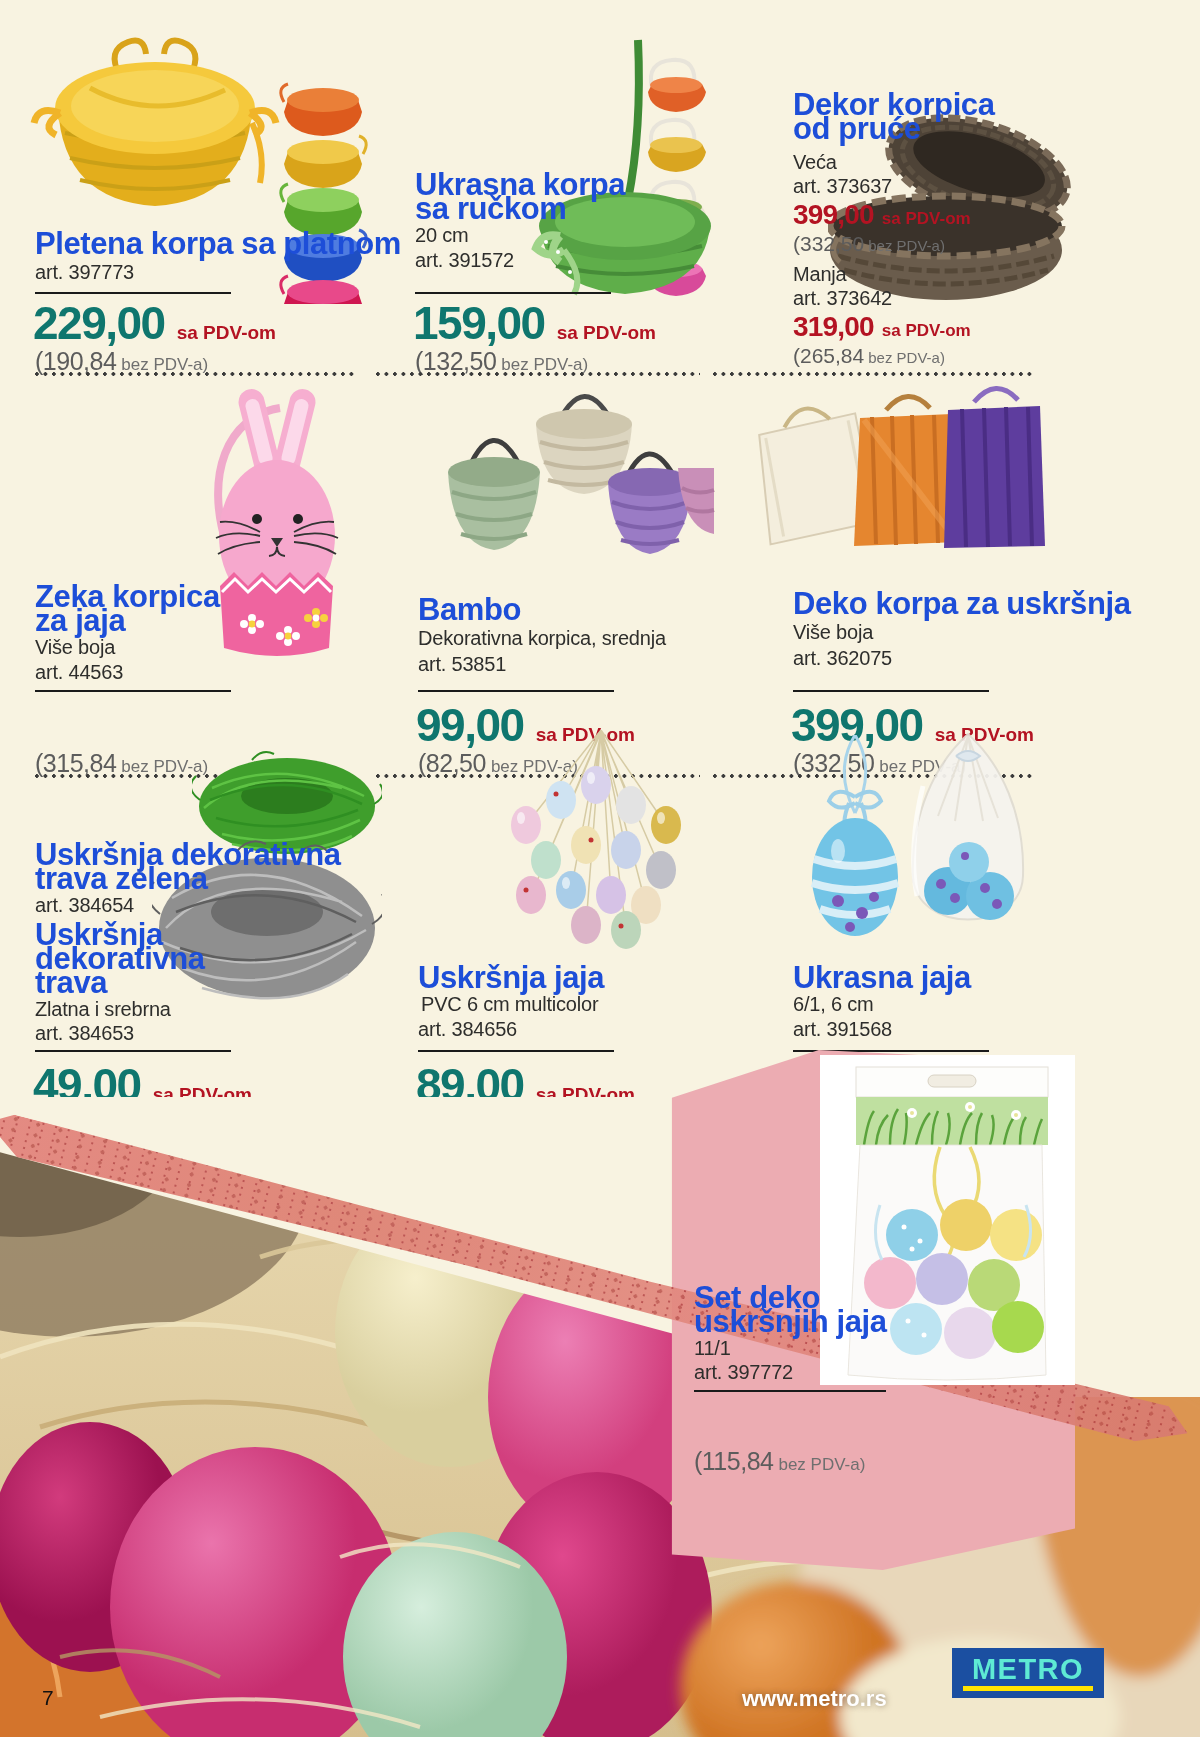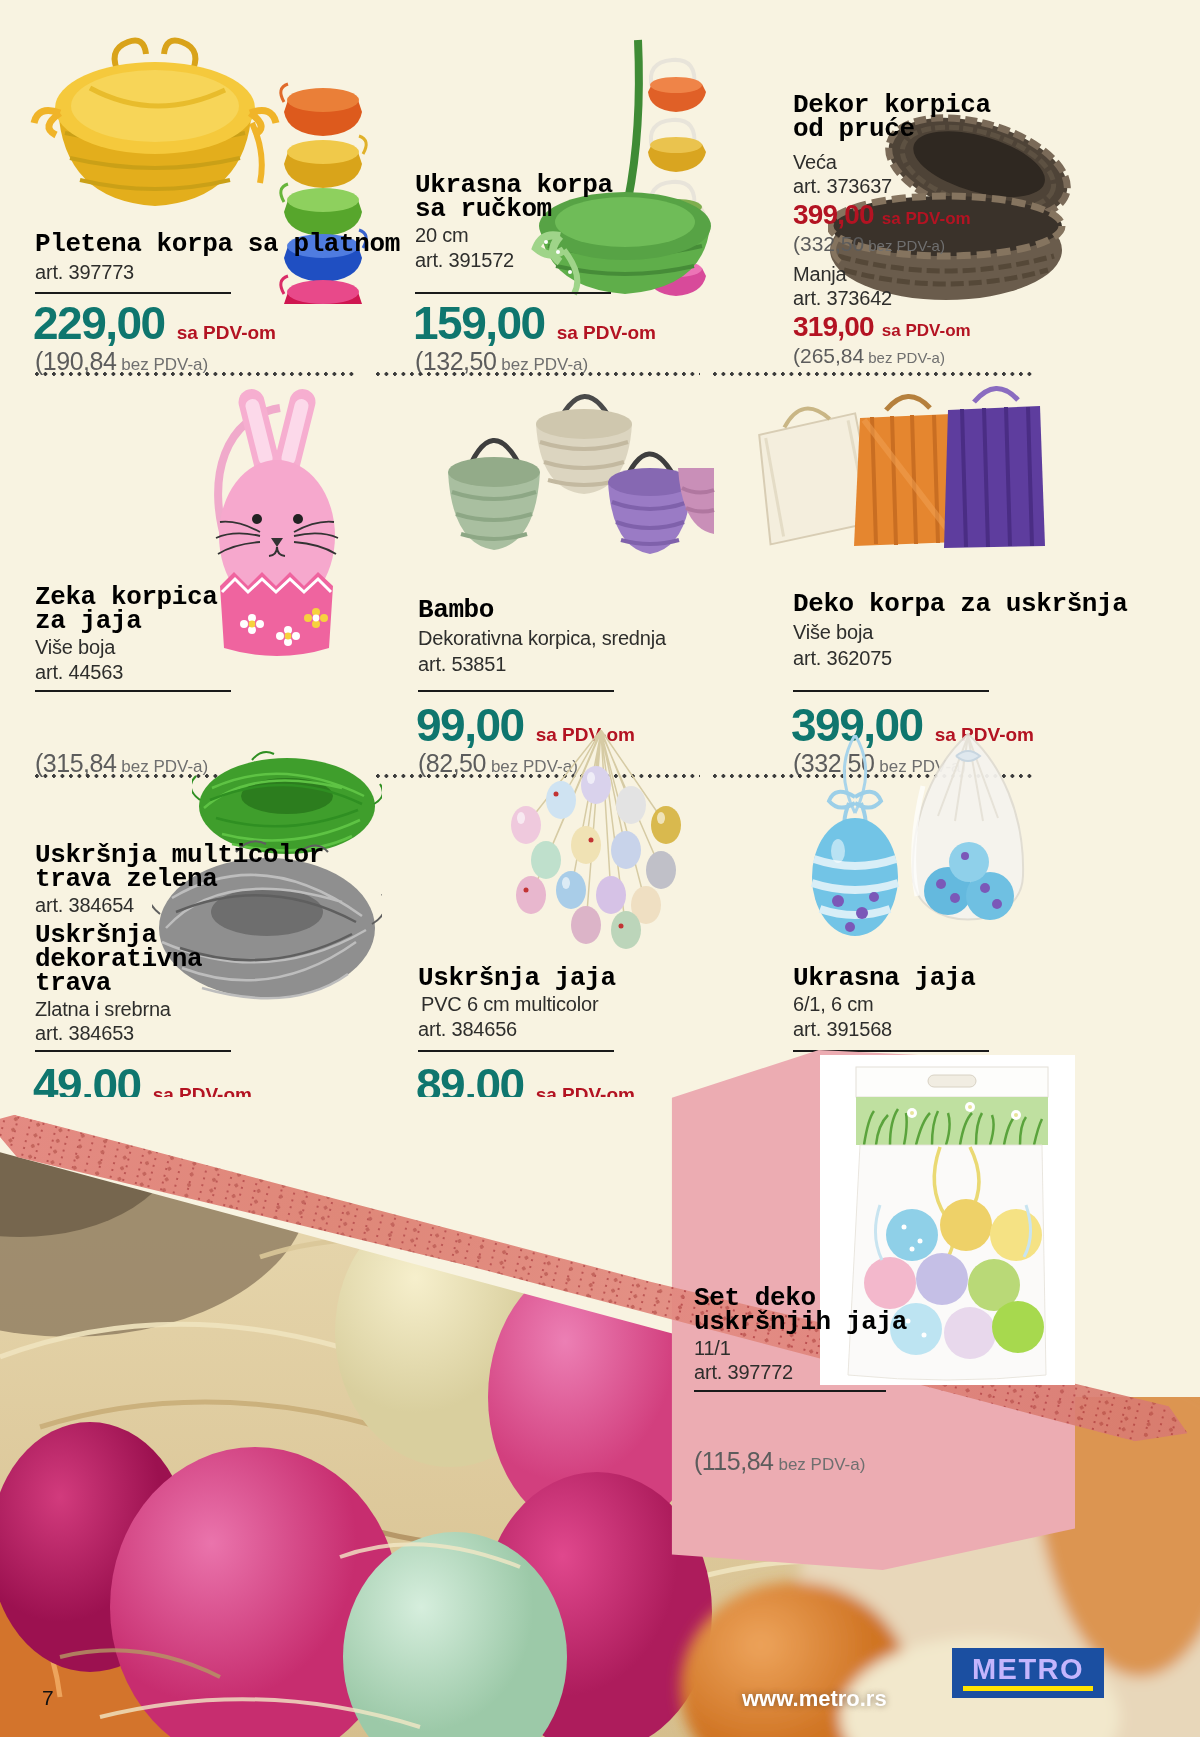--- a/index.html
+++ b/index.html
@@ -1,33 +1,33 @@
 <!DOCTYPE html>
 <html><head>
 <meta charset="utf-8">
 <style>
   html,body{margin:0;padding:0;}
   body{width:1200px;height:1737px;background:#f8f3e1;font-family:"Liberation Sans",sans-serif;}
   #page{position:relative;width:1200px;height:1737px;overflow:hidden;background:#f8f3e1;}
   .abs{position:absolute;}
-  .title{font-weight:700;font-size:26px;line-height:24px;color:#000000;letter-spacing:-0.4px;font-family:Liberation Mono, monospace;}
+  .title{font-weight:700;font-size:31px;line-height:24px;color:#1d4ed8;letter-spacing:-0.4px;}
   .sub{font-size:20px;line-height:24px;color:#2e2e2c;letter-spacing:-0.2px;}
   .hr{height:2px;background:#1a1a1a;width:196px;}
   .price-row{white-space:nowrap;}
   .price-big{font-size:46px;font-weight:700;color:#0f766e;letter-spacing:-1.5px;line-height:46px;}
   .vat{font-size:19px;font-weight:700;color:#b31322;margin-left:12px;}
   .net-num{font-size:25px;color:#5c5c5c;letter-spacing:-0.5px;}
   .net-suffix{font-size:17px;color:#6f6f6f;margin-left:5px;}
   .price-mid{font-size:28px;font-weight:700;color:#b31322;letter-spacing:-0.8px;line-height:30px;}
   .vat-mid{font-size:17px;font-weight:700;color:#b31322;margin-left:8px;}
   .net-num-sm{font-size:21px;color:#5c5c5c;}
   .net-suffix-sm{font-size:15px;color:#6f6f6f;margin-left:4px;}
   .dotted{height:4px;background-image:radial-gradient(circle 1.7px at 2px 2px,#3b3b3b 98%,transparent);background-size:8.5px 4px;background-repeat:repeat-x;}
   .metro-logo{width:152px;height:50px;background:#1b4fa1;display:flex;flex-direction:column;align-items:center;justify-content:center;}
-  .metro-text{color:#c4b5fd;font-weight:800;font-size:29px;letter-spacing:1.5px;line-height:29px;}
+  .metro-text{color:#5eead4;font-weight:800;font-size:29px;letter-spacing:1.5px;line-height:29px;}
   .metro-bar{width:130px;height:5px;background:#ffe400;margin-top:2px;}
   .website{font-size:22px;font-weight:700;color:#ffffff;text-shadow:0 0 6px rgba(80,60,40,.6);}
   .pagenum{font-size:21px;color:#111;}
   .brush{left:-15px;top:1108px;width:1240px;height:46px;transform:rotate(14deg);transform-origin:left center;
      background-image:radial-gradient(circle 2px at 4px 4px,#c05a53 90%,transparent),radial-gradient(circle 1.4px at 3px 2px,#b84a4a 90%,transparent),linear-gradient(90deg,#e2837c,#dd7f72 30%,#e28a80 62%,#d87a70);
      background-size:23px 11px,13px 7px,100% 100%;
      clip-path:polygon(0 30%,2% 0,55% 18%,98% 8%,100% 55%,96% 100%,40% 80%,3% 88%);opacity:.93;}
 </style>
 </head>
 <body>
@@ -346,21 +346,21 @@
       <circle cx="76" cy="136" r="20" fill="#8fd0ea"></circle>
     <circle cx="48" cy="158" r="5" fill="#7b58b8"></circle>
       <circle cx="62" cy="172" r="5" fill="#7b58b8"></circle>
       <circle cx="92" cy="162" r="5" fill="#7b58b8"></circle>
       <circle cx="104" cy="178" r="5" fill="#7b58b8"></circle>
       <circle cx="72" cy="130" r="4" fill="#7b58b8"></circle>
     <path d="M30,60 C20,100 18,140 24,170" stroke="#ffffff" stroke-width="5" fill="none" opacity=".7"></path>
   </svg>
 
   <div class="abs title" style="left:35px;top:843px">
-      <span style="display:block">Uskršnja multicolor</span>
+      <span style="display:block">Uskršnja dekorativna</span>
       <span style="display:block">trava zelena</span>
     </div>
   <div class="abs sub" style="left:35px;top:893px">art. 384654</div>
   <div class="abs title" style="left:35px;top:923px">
       <span style="display:block">Uskršnja</span>
       <span style="display:block">dekorativna</span>
       <span style="display:block">trava</span>
     </div>
   <div class="abs sub" style="left:35px;top:997px">Zlatna i srebrna</div>
   <div class="abs sub" style="left:35px;top:1021px">art. 384653</div>

